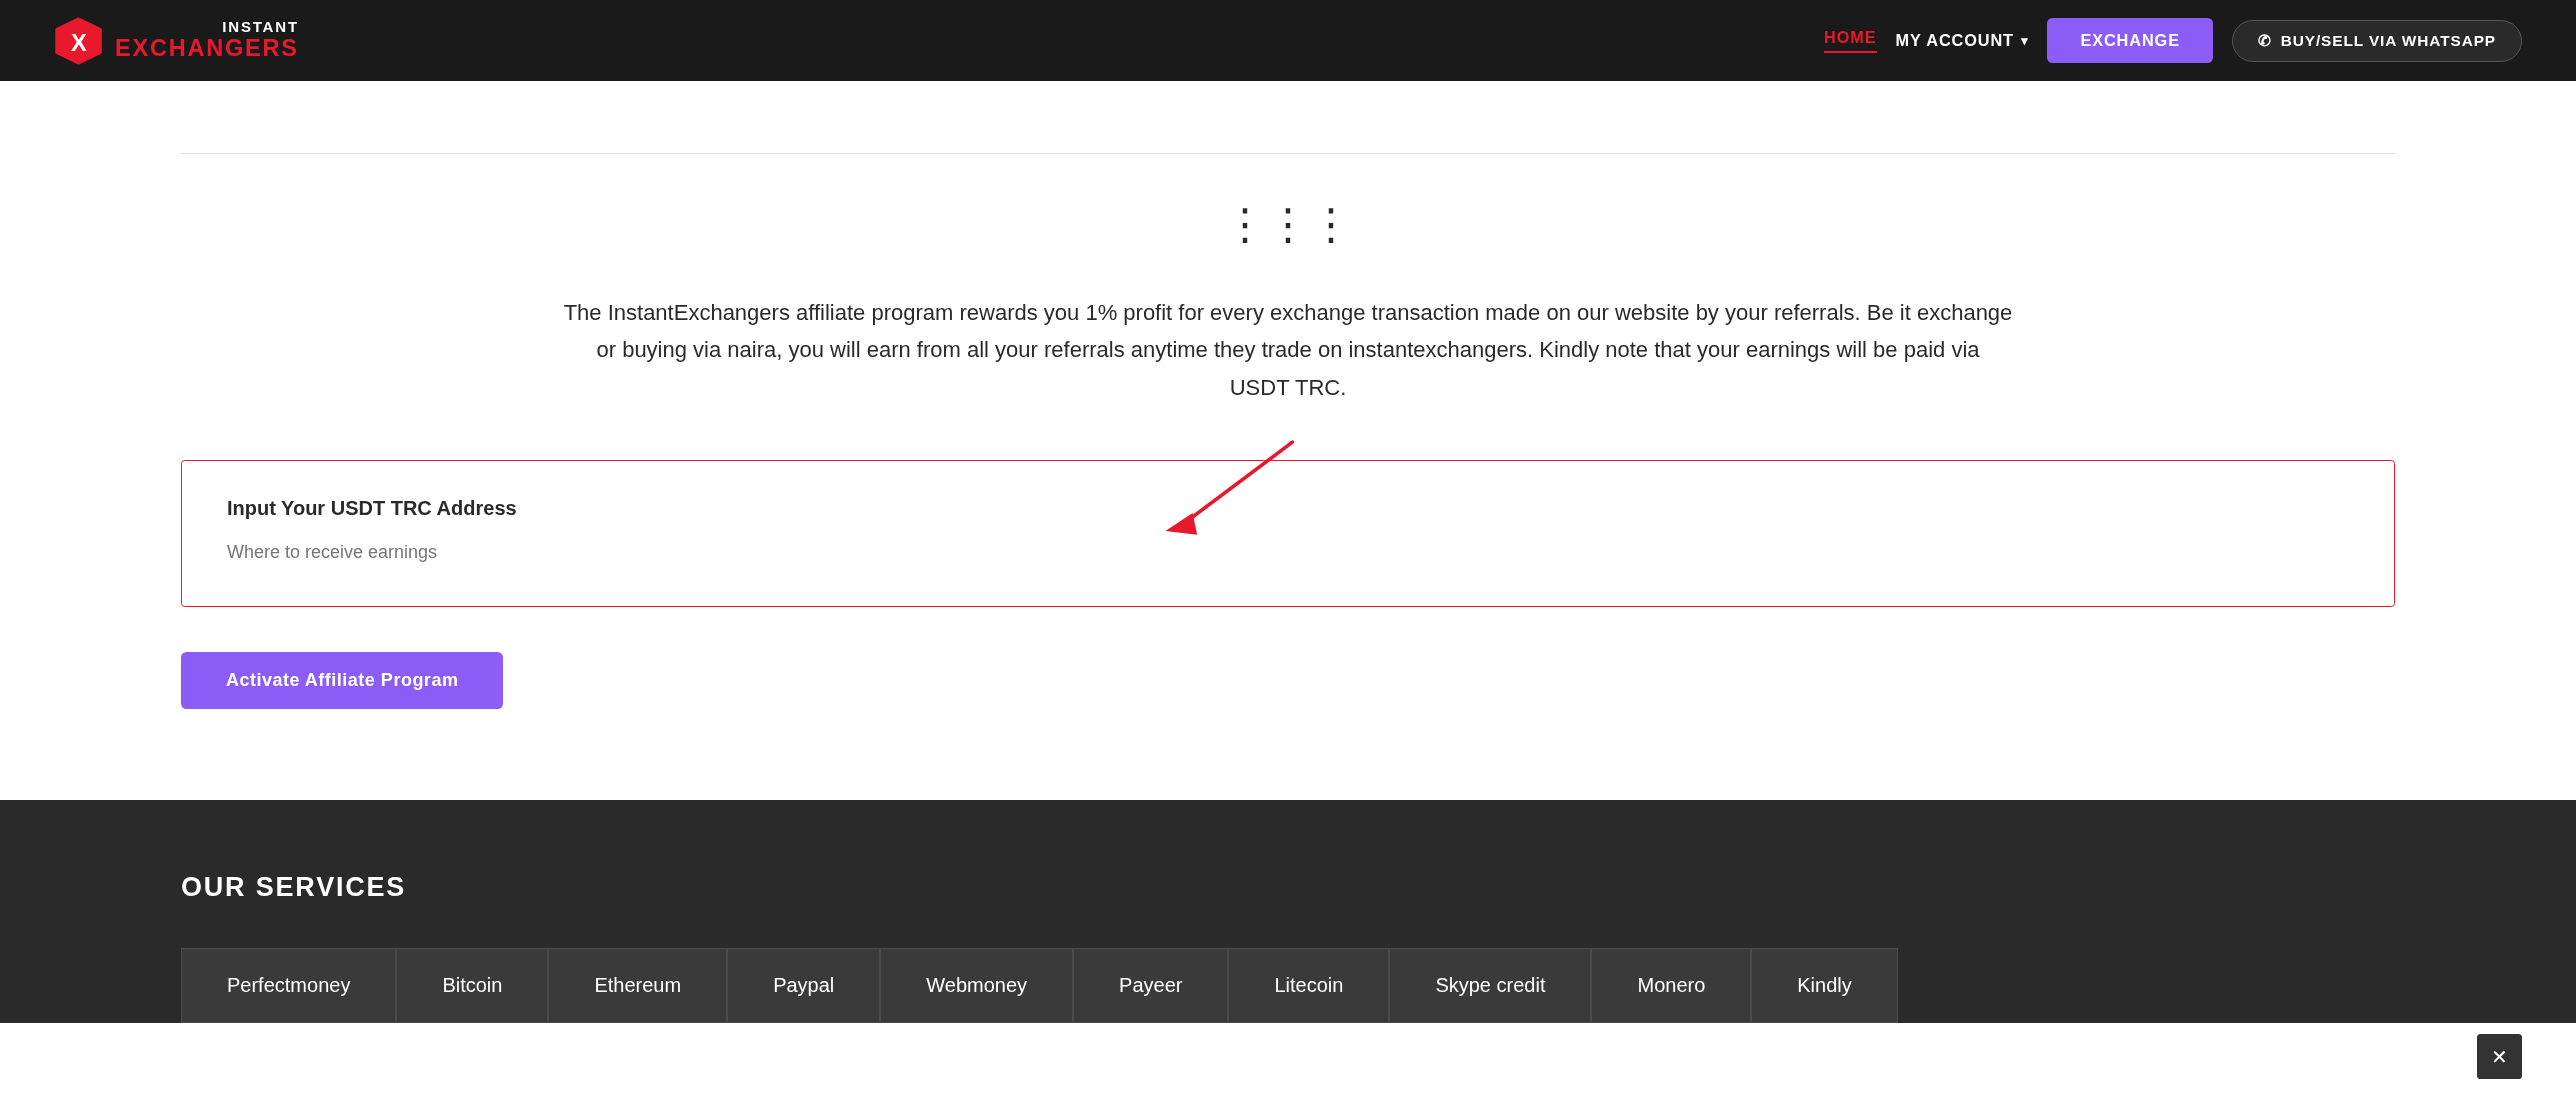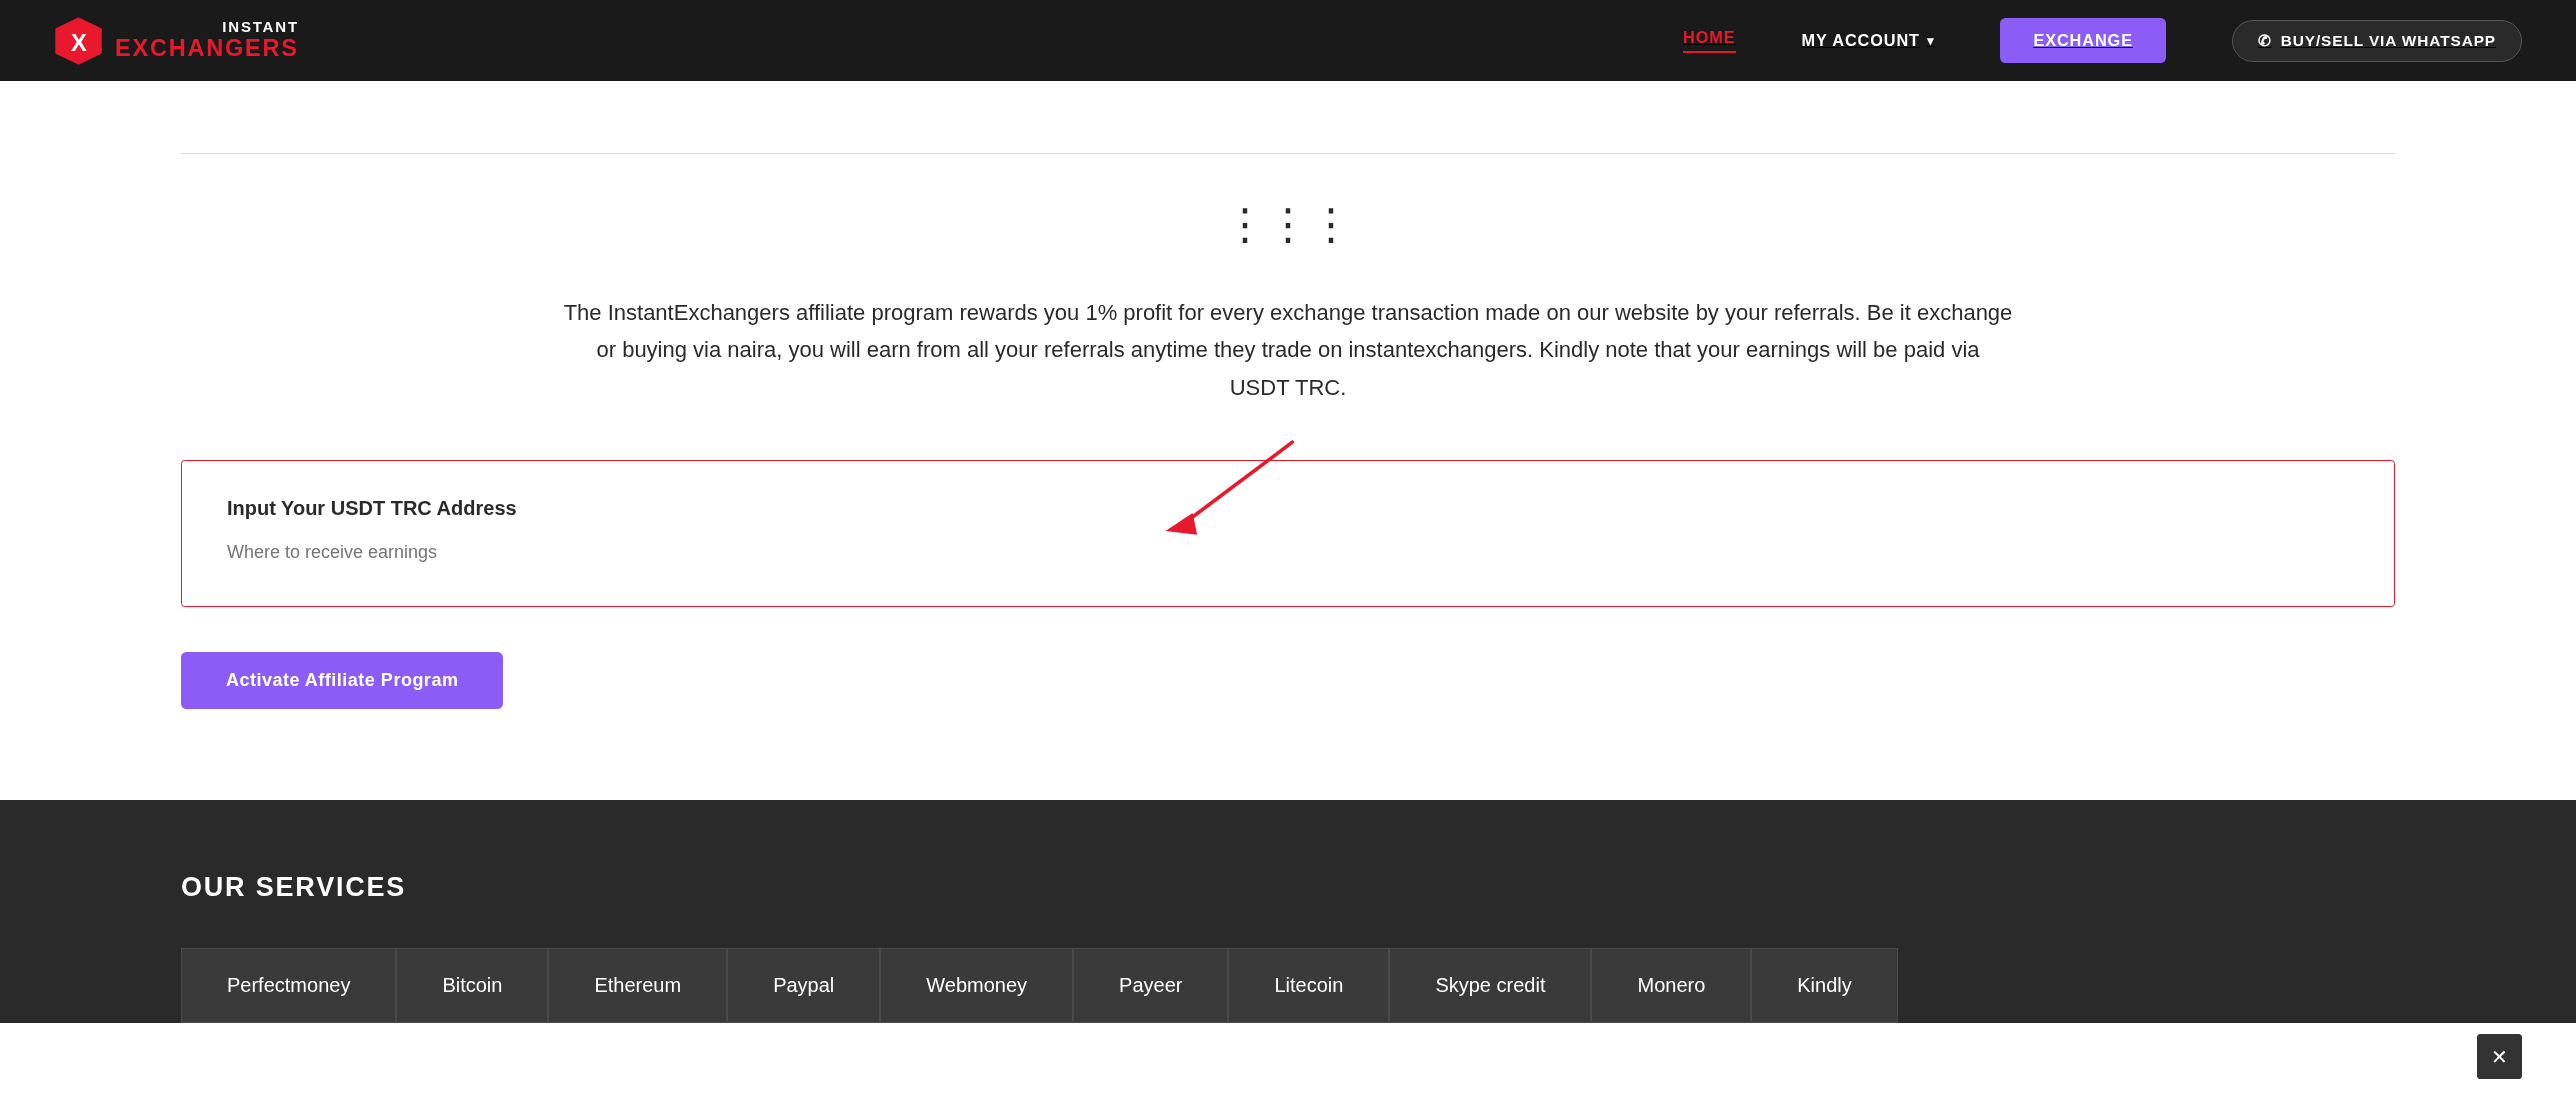--- a/index.html
+++ b/index.html
@@ -49,22 +49,21 @@
     .logo-text .exchangers {
       color: #e8192c;
       font-size: 23.5px;
       font-weight: 700;
       letter-spacing: 1.8px;
     }
 
     .nav-links {
       display: flex;
       align-items: center;
-      gap: 66px;
-      text-decoration: underline;
+      gap: 19px;
     }
 
     .nav-link {
       color: #fff;
       text-decoration: none;
       font-size: 16.3px;
       font-weight: 600;
       letter-spacing: 0.9px;
       cursor: pointer;
     }

